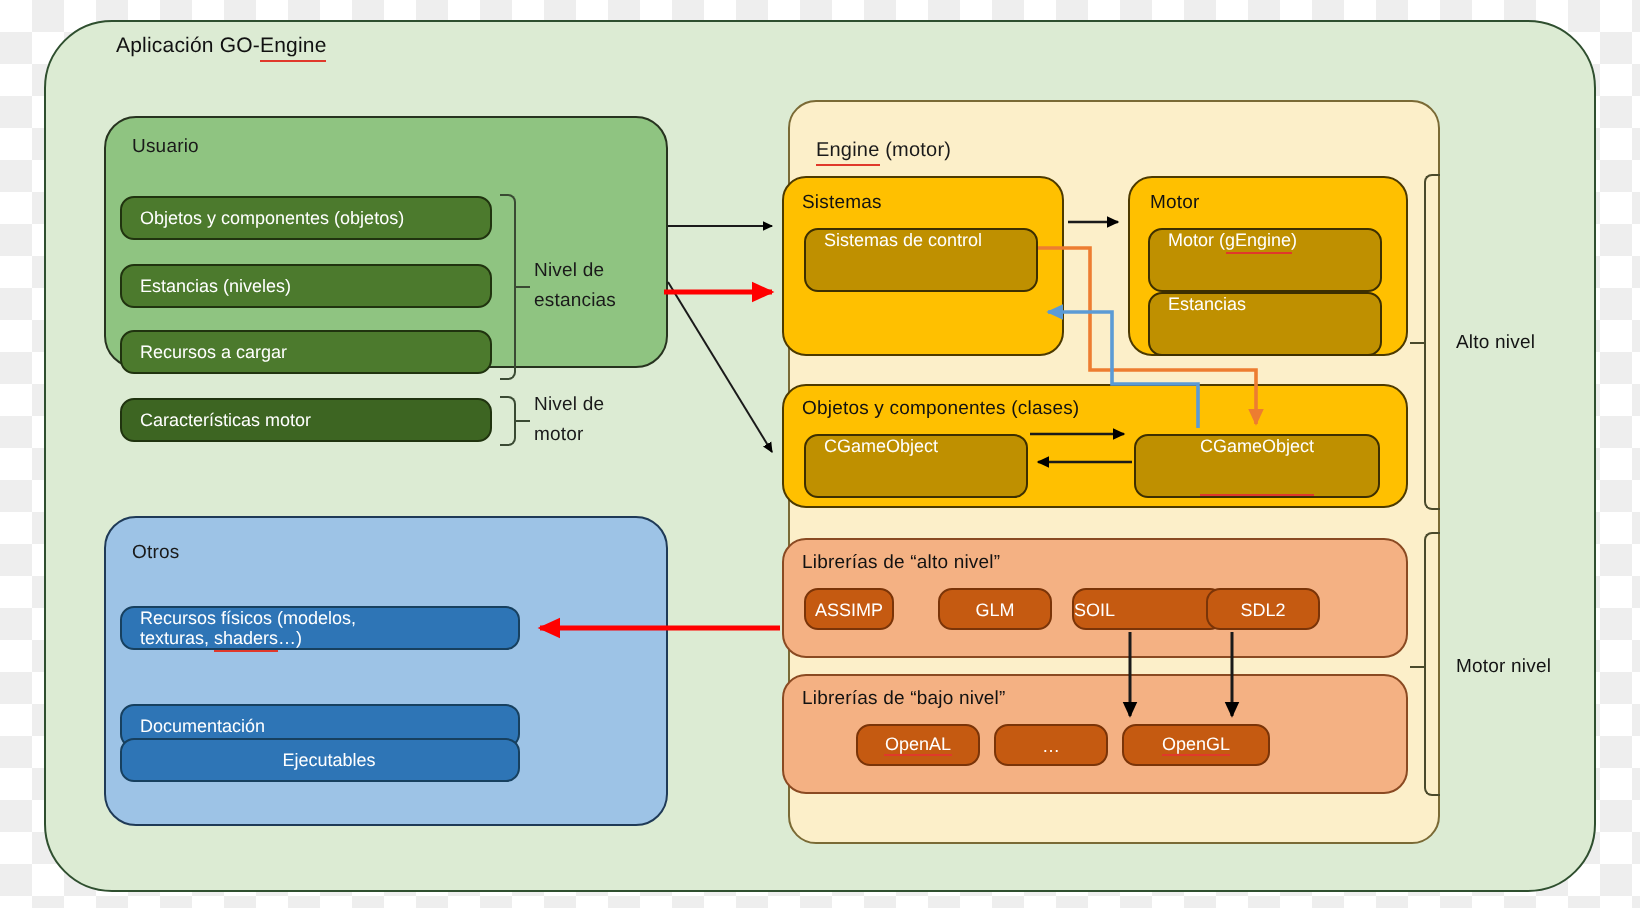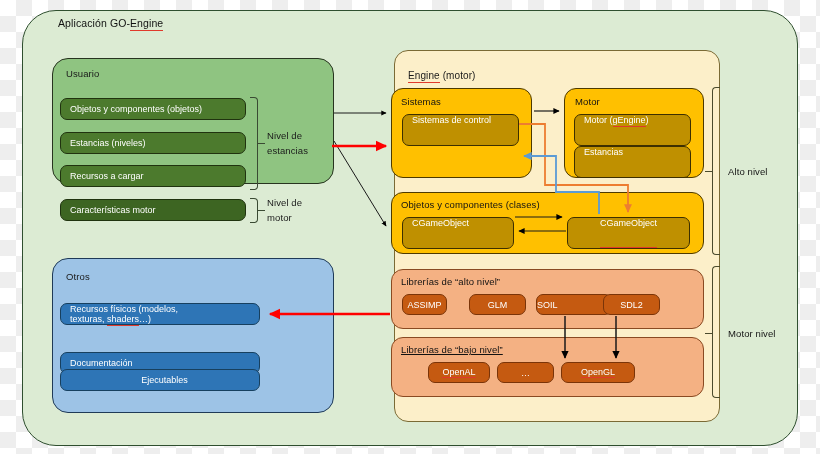--- a/index.html
+++ b/index.html
@@ -185,21 +185,21 @@
     <span>GLM</span>
   </div>
   <div class="box sbox" style="left:536px;top:294px;width:76px;padding-left:0;">
     <span>SOIL</span>
   </div>
   <div class="box sbox" style="left:603px;top:294px;width:57px;justify-content:center;padding-left:0;">
     <span>SDL2</span>
   </div>
 
   <div class="box salmon" style="left:391px;top:337px;width:313px;height:60px;"></div>
-  <div class="lbl salmon-title" style="left:401px;top:344px;text-decoration:underline;">Librerías de “bajo nivel”</div>
+  <div class="lbl salmon-title" style="left:401px;top:344px;">Librerías de “bajo nivel”</div>
   <div class="box sbox" style="left:428px;top:362px;width:62px;justify-content:center;padding-left:0;">
     <span class="u">OpenAL</span>
   </div>
   <div class="box sbox" style="left:497px;top:362px;width:57px;justify-content:center;padding-left:0;">
     <span>…</span>
   </div>
   <div class="box sbox" style="left:561px;top:362px;width:74px;justify-content:center;padding-left:0;">
     <span class="u">OpenGL</span>
   </div>
 

